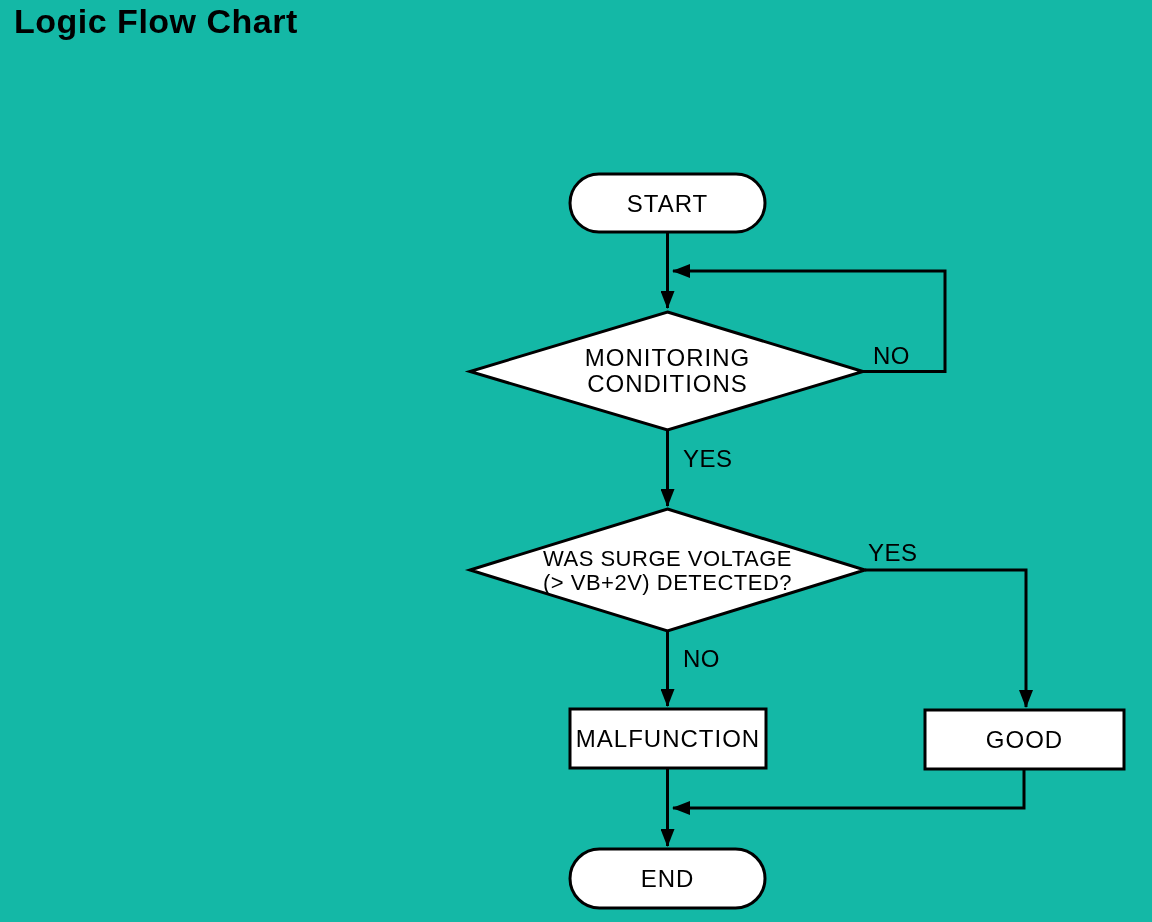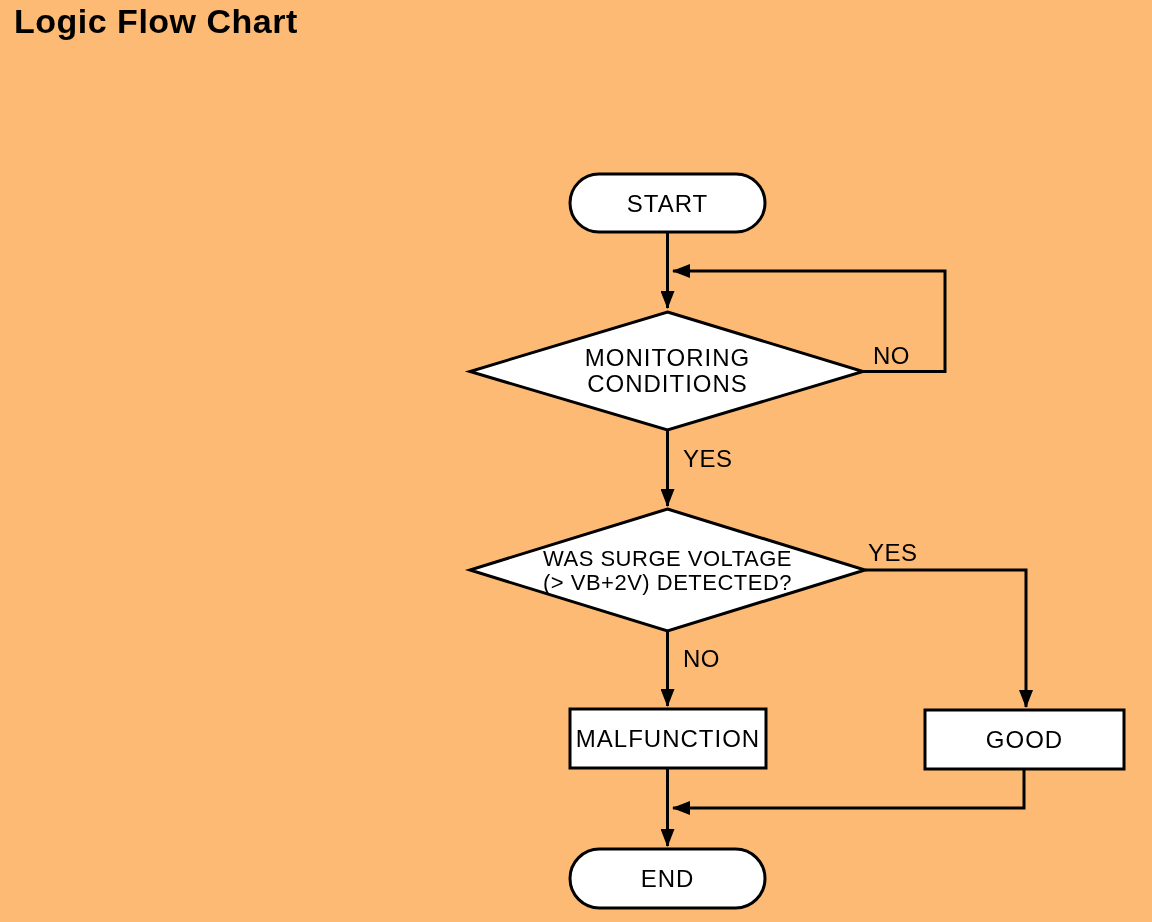--- a/index.html
+++ b/index.html
@@ -4,21 +4,21 @@
 <style>
   html, body {
     margin: 0;
     padding: 0;
     background: #ffffff;
   }
   .page {
     position: relative;
     width: 1152px;
     height: 922px;
-    background: #fdba74;
+    background: #14b8a6;
     overflow: hidden;
     font-family: "Liberation Sans", sans-serif;
   }
   .page-title {
     position: absolute;
     left: 14px;
     top: 2px;
     margin: 0;
     font-size: 34px;
     font-weight: bold;

